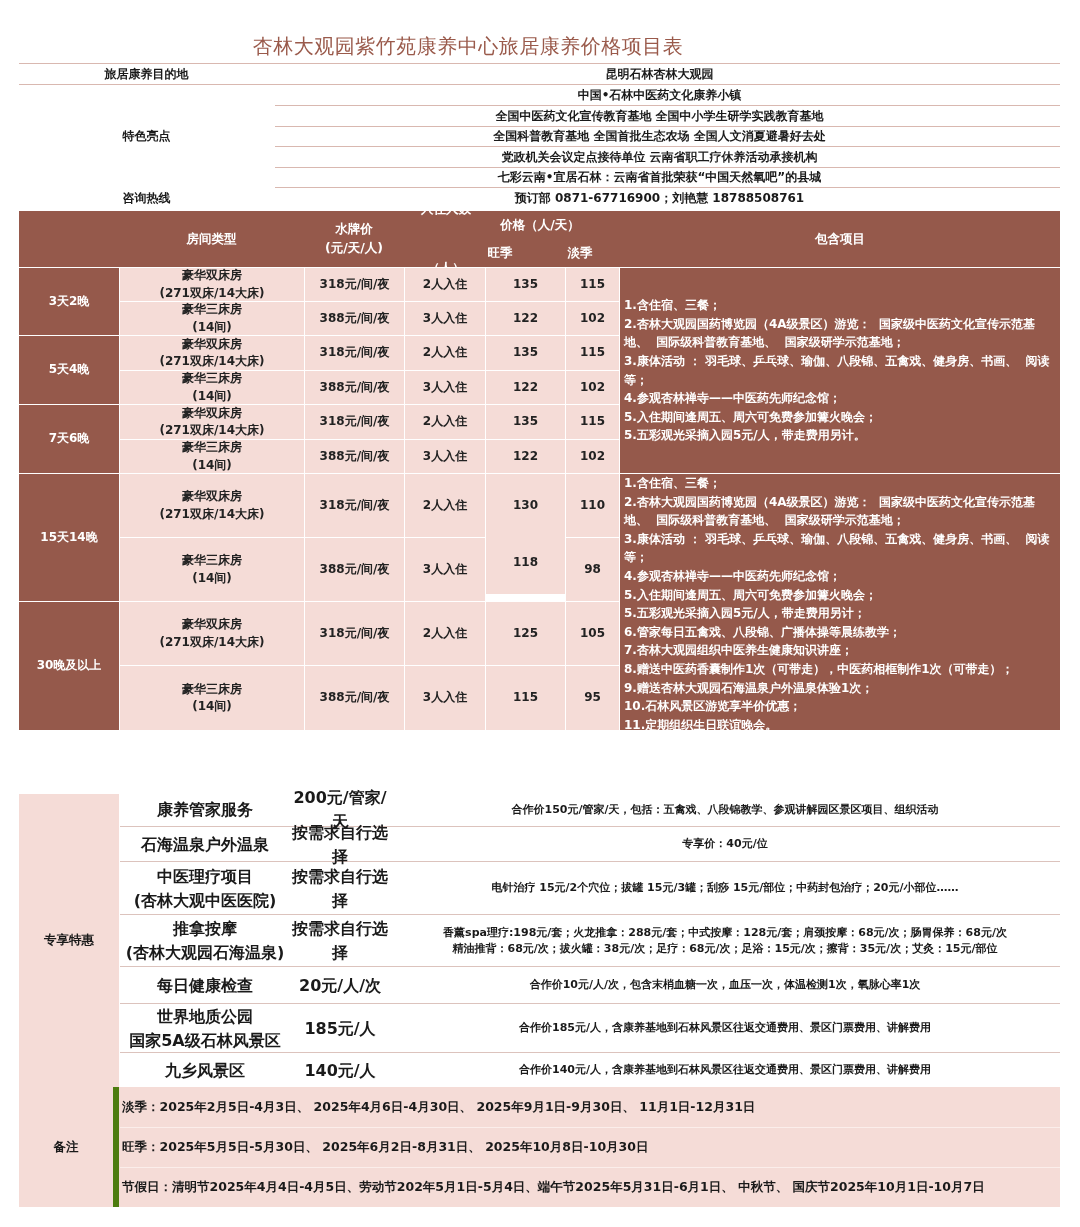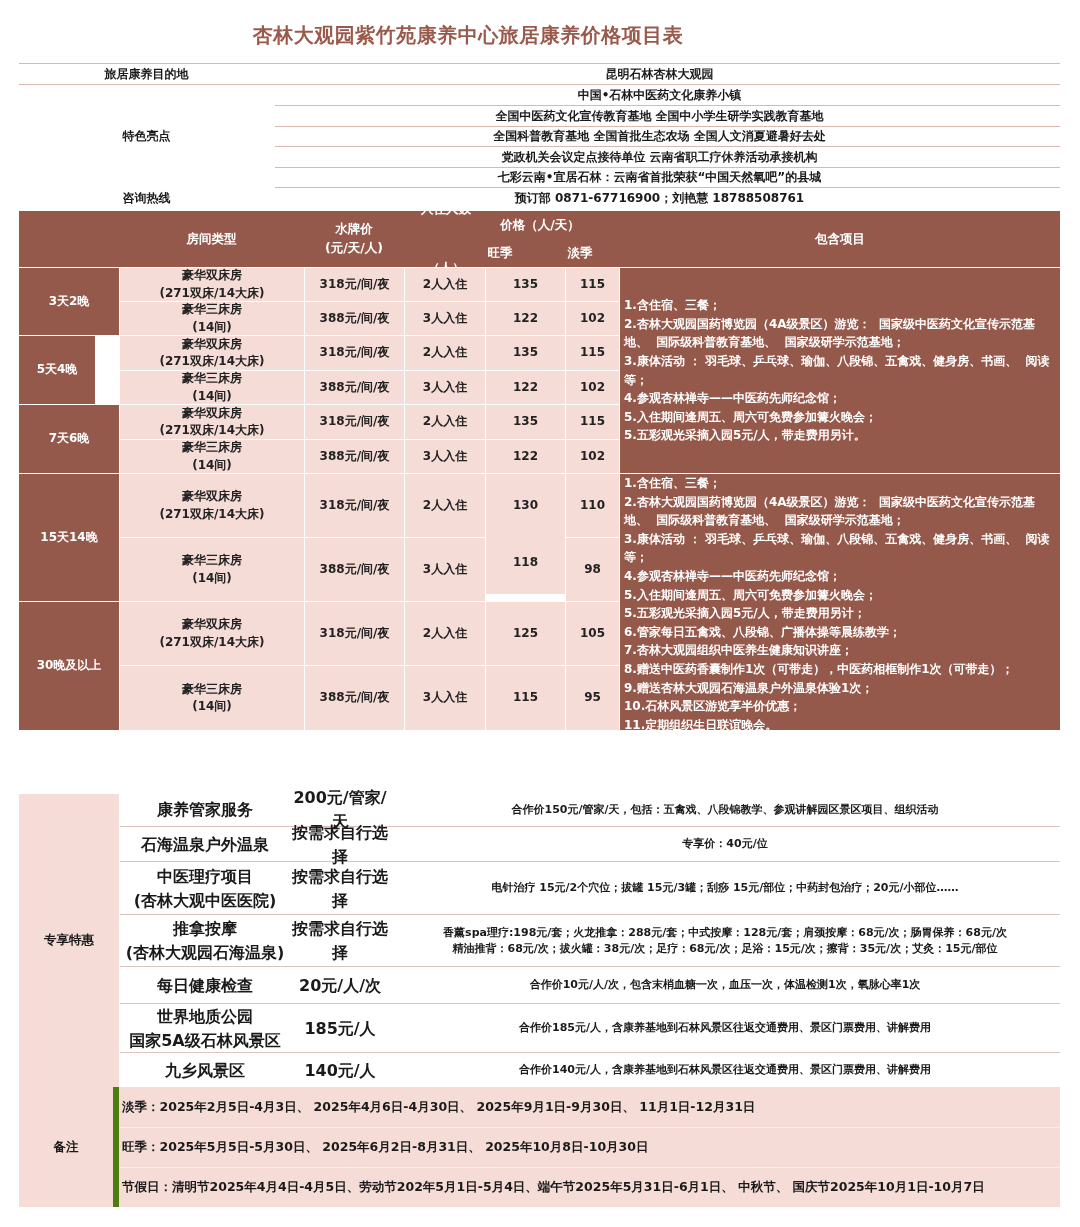--- a/index.html
+++ b/index.html
@@ -1,20 +1,20 @@
 <!DOCTYPE html>
 <html><head>
 <meta charset="utf-8">
 <style>
   * { box-sizing: border-box; margin: 0; padding: 0; }
   html, body { width: 1080px; height: 1227px; background: #ffffff; overflow: hidden; }
   body { font-family: "DejaVu Sans", "Liberation Sans", sans-serif; color: #1a1a1a; position: relative; }
 
-  .title { position: absolute; left: 0; top: 22px; width: 936px; text-align: center;
-    font-size: 20px; font-weight: bold; color: #9a5a4b; letter-spacing: 0.5px; }
+  .title { position: absolute; left: 0; top: 33px; width: 936px; text-align: center;
+    font-size: 20px; font-weight: normal; color: #9a5a4b; letter-spacing: 0.5px; }
 
   
   .info { position: absolute; left: 19px; top: 63px; width: 1041px; }
   .info-line { position: absolute; height: 1px; background: #d9b8b0; }
   .info-label { position: absolute; left: 0; width: 255px; text-align: center;
     font-size: 12px; font-weight: bold; }
   .info-val { position: absolute; left: 248px; width: 785px; text-align: center;
     font-size: 12px; font-weight: bold; }
 
   
@@ -102,21 +102,21 @@
   <div class="cell light" style="left:547px;top:57px;width:53px;height:33px;">115</div>
   <div class="cell light" style="left:101px;top:91px;width:184px;height:33px;flex-direction:column;">
       <span>豪华三床房</span>
       <span>(14间)</span>
     </div>
   <div class="cell light" style="left:286px;top:91px;width:99px;height:33px;">388元/间/夜</div>
   <div class="cell light" style="left:386px;top:91px;width:80px;height:33px;">3人入住</div>
   <div class="cell light" style="left:467px;top:91px;width:79px;height:33px;">122</div>
   <div class="cell light" style="left:547px;top:91px;width:53px;height:33px;">102</div>
 
-  <div class="cell dark" style="left:0;top:125px;width:76px;height:68px;">5天4晚</div>
+  <div class="cell dark" style="left:0;top:125px;width:100px;height:68px;">5天4晚</div>
   <div class="cell light" style="left:101px;top:125px;width:184px;height:34px;flex-direction:column;">
       <span>豪华双床房</span>
       <span>(271双床/14大床)</span>
     </div>
   <div class="cell light" style="left:286px;top:125px;width:99px;height:34px;">318元/间/夜</div>
   <div class="cell light" style="left:386px;top:125px;width:80px;height:34px;">2人入住</div>
   <div class="cell light" style="left:467px;top:125px;width:79px;height:34px;">135</div>
   <div class="cell light" style="left:547px;top:125px;width:53px;height:34px;">115</div>
   <div class="cell light" style="left:101px;top:160px;width:184px;height:33px;flex-direction:column;">
       <span>豪华三床房</span>

